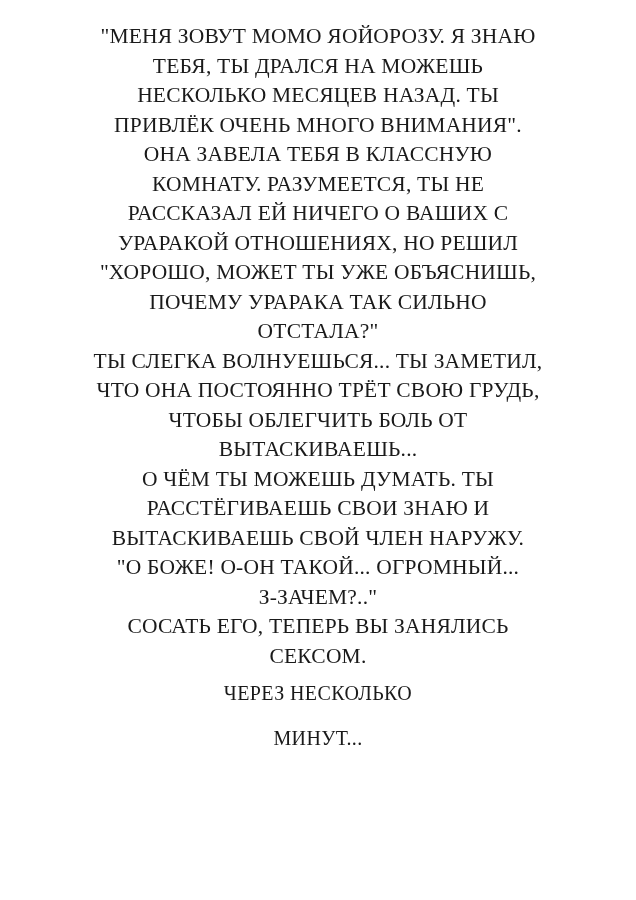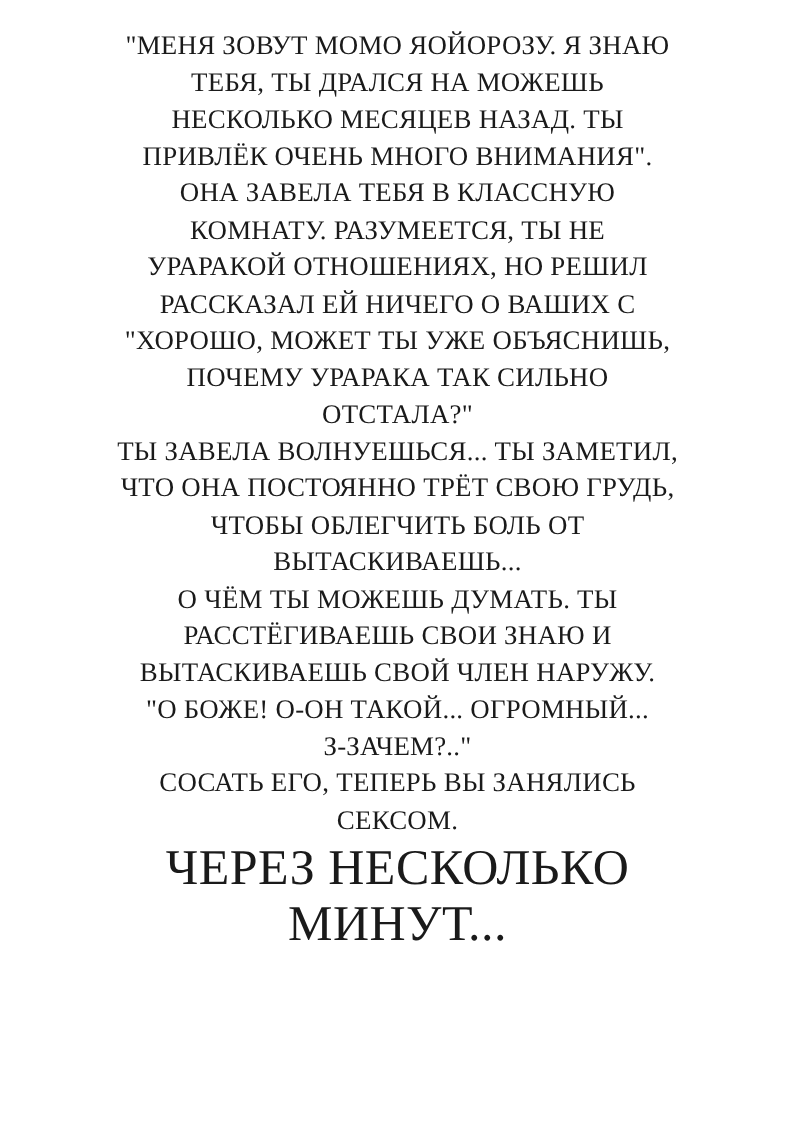--- a/index.html
+++ b/index.html
@@ -27,49 +27,49 @@
     width: 100%;
     text-align: center;
   }
   .line {
     font-size: 21.5px;
     line-height: 29.5px;
     letter-spacing: 0.2px;
     white-space: pre;
   }
   .block.final .line {
-    font-size: 40px;
+    font-size: 20px;
     line-height: 45px;
     letter-spacing: 0.4px;
   }
 </style>
 </head>
 <body>
 
 <div class="page">
   <div id="blocks">
       <div class="block">
         <div class="line">"МЕНЯ ЗОВУТ МОМО ЯОЙОРОЗУ. Я ЗНАЮ</div>
         <div class="line">ТЕБЯ, ТЫ ДРАЛСЯ НА МОЖЕШЬ</div>
         <div class="line">НЕСКОЛЬКО МЕСЯЦЕВ НАЗАД. ТЫ</div>
         <div class="line">ПРИВЛЁК ОЧЕНЬ МНОГО ВНИМАНИЯ".</div>
       </div>
       <div class="block">
         <div class="line">ОНА ЗАВЕЛА ТЕБЯ В КЛАССНУЮ</div>
         <div class="line">КОМНАТУ. РАЗУМЕЕТСЯ, ТЫ НЕ</div>
+        <div class="line">РАССКАЗАЛ ЕЙ НИЧЕГО О ВАШИХ С</div>
         <div class="line">УРАРАКОЙ ОТНОШЕНИЯХ, НО РЕШИЛ</div>
-        <div class="line">РАССКАЗАЛ ЕЙ НИЧЕГО О ВАШИХ С</div>
       </div>
       <div class="block">
         <div class="line">"ХОРОШО, МОЖЕТ ТЫ УЖЕ ОБЪЯСНИШЬ,</div>
         <div class="line">ПОЧЕМУ УРАРАКА ТАК СИЛЬНО</div>
         <div class="line">ОТСТАЛА?"</div>
       </div>
       <div class="block">
-        <div class="line">ТЫ ЗАВЕЛА ВОЛНУЕШЬСЯ... ТЫ ЗАМЕТИЛ,</div>
+        <div class="line">ТЫ СЛЕГКА ВОЛНУЕШЬСЯ... ТЫ ЗАМЕТИЛ,</div>
         <div class="line">ЧТО ОНА ПОСТОЯННО ТРЁТ СВОЮ ГРУДЬ,</div>
         <div class="line">ЧТОБЫ ОБЛЕГЧИТЬ БОЛЬ ОТ</div>
         <div class="line">ВЫТАСКИВАЕШЬ...</div>
       </div>
       <div class="block">
         <div class="line">О ЧЁМ ТЫ МОЖЕШЬ ДУМАТЬ. ТЫ</div>
         <div class="line">РАССТЁГИВАЕШЬ СВОИ ЗНАЮ И</div>
         <div class="line">ВЫТАСКИВАЕШЬ СВОЙ ЧЛЕН НАРУЖУ.</div>
       </div>
       <div class="block">

